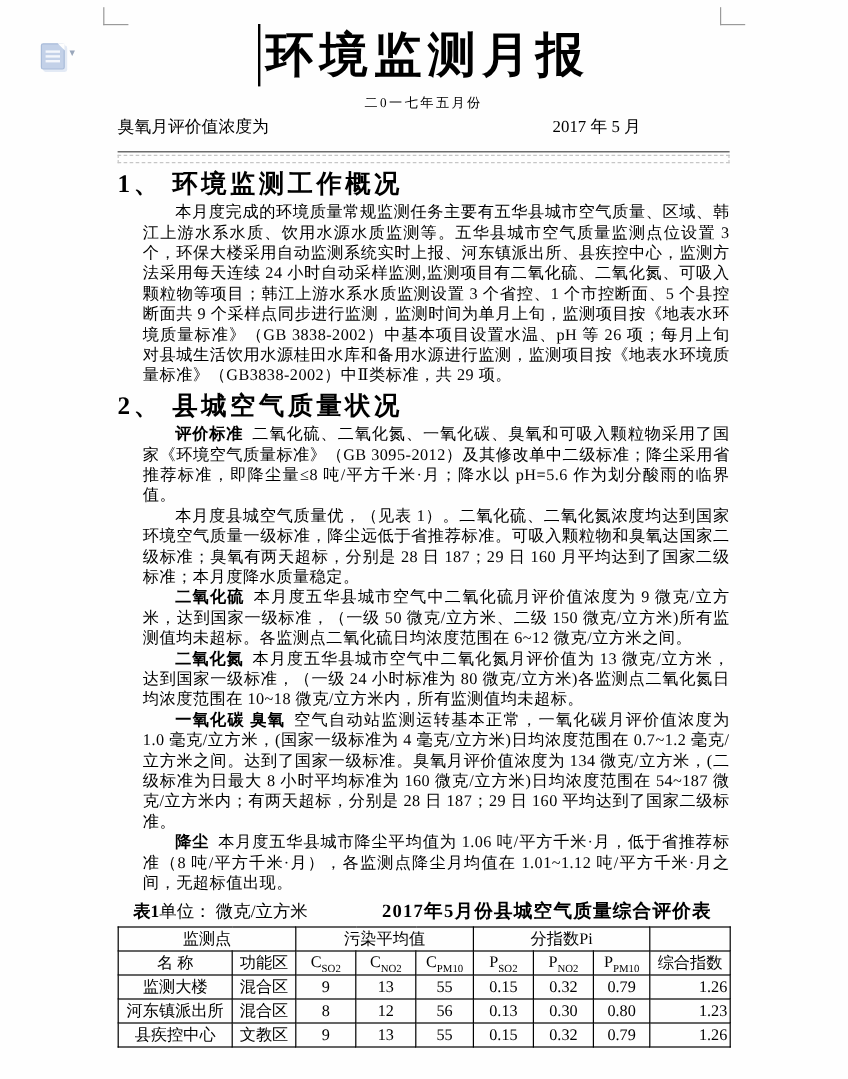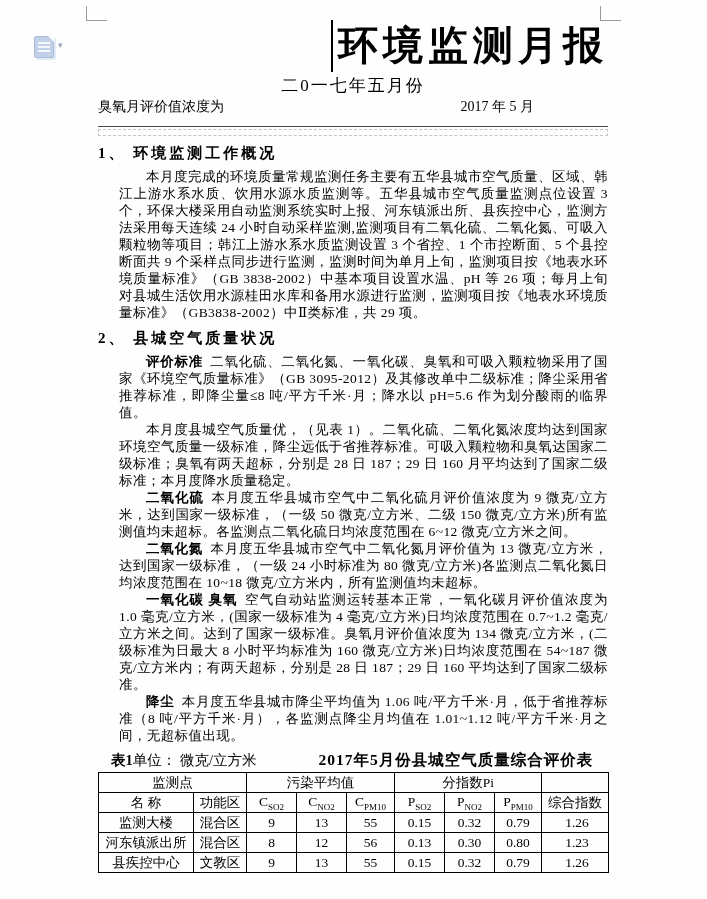--- a/index.html
+++ b/index.html
@@ -50,36 +50,36 @@
   .doc-glyph::after {
     content: "";
     position: absolute; right: -1px; top: -1px;
     border-style: solid;
     border-width: 0 6px 6px 0;
     border-color: transparent #fefefe transparent transparent;
   }
   .drop-arrow { font-size: 9px; color: #9aa7bb; margin-top: 4px; font-family: "DejaVu Sans", sans-serif; }
   
   .content { padding: 0 99px 0 98px; }
-  .title-wrap { text-align: right; margin-top: 20px; text-decoration: underline; }
+  .title-wrap { text-align: center; margin-top: 20px; text-decoration: underline; }
   .doc-title {
     display: inline-block;
     font-size: 40px; font-weight: bold;
     letter-spacing: 5px;
     line-height: 52px;
     border-left: 2px solid #000;
     padding-left: 5px;
   }
-  .subtitle { text-align: center; font-size: 17px; letter-spacing: 2px; margin-top: 5px; line-height: 18px; }
+  .subtitle { text-align: center; font-size: 11px; letter-spacing: 2px; margin-top: 5px; line-height: 18px; }
   .byline { display: flex; justify-content: space-between; font-size: 14px; margin-top: 3px; line-height: 17px; }
   .byline .right { padding-right: 74px; }
   .rule { border-top: 1px solid #4a4a4a; margin-top: 11px; }
   .dashed-frame { height: 7px; border: 1px dashed #c6c6c6; margin-top: 2px; }
   h2.sec {
-    font-size: 15px; font-weight: bold;
+    font-size: 21px; font-weight: bold;
     letter-spacing: 3px;
     line-height: 24px;
     margin: 5px 0 3px 0;
   }
   p.para {
     font-size: 13.5px;
     line-height: 17px;
     text-indent: 2em;
     text-align: justify;
     letter-spacing: 0.4px;
@@ -105,21 +105,21 @@
   }
   table.aq td {
     border: 1px solid #000;
     height: 20px;
     text-align: center;
     vertical-align: middle;
     padding: 0 2px;
     overflow: hidden;
     white-space: nowrap;
   }
-  table.aq td.idx-col { text-align: center; padding-left: 6px; }
+  table.aq td.idx-col { text-align: right; padding-left: 6px; }
   table.aq sub { font-size: 9px; letter-spacing: 0; }
 </style>
 </head>
 <body>
 
 <div class="page">
 
   <div class="crop-mark crop-tl"></div>
   <div class="crop-mark crop-tr"></div>
 

